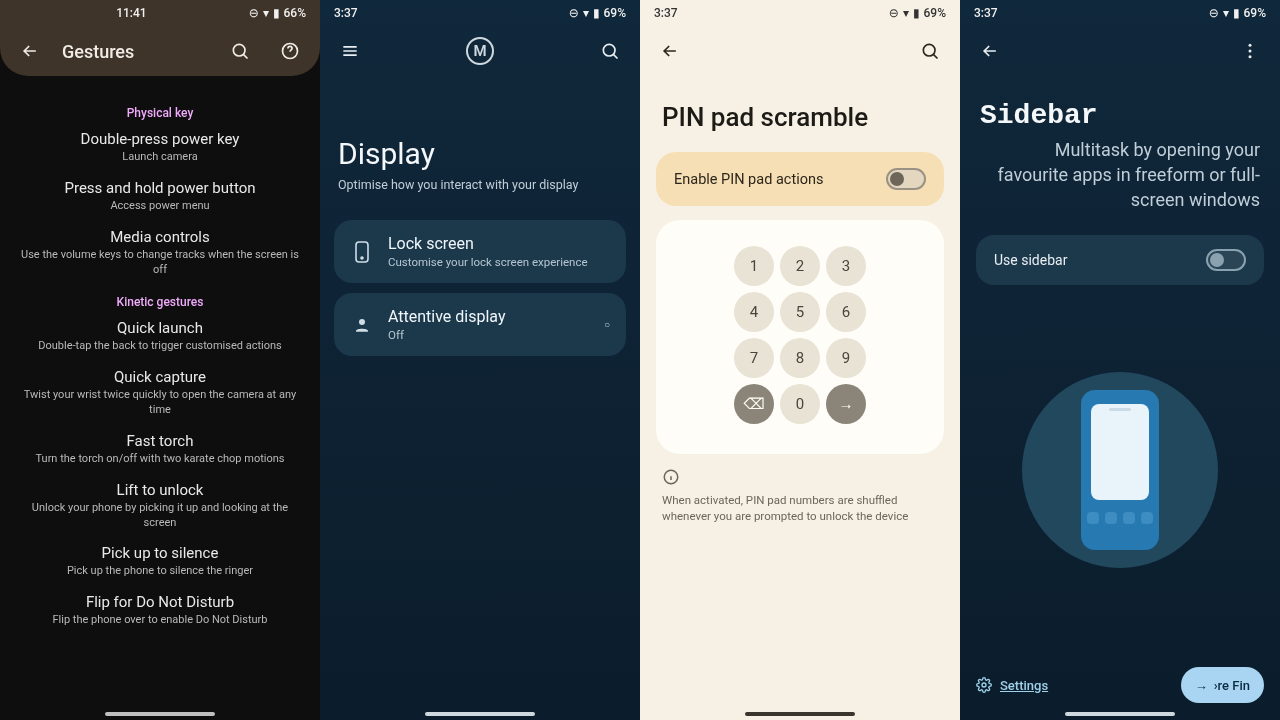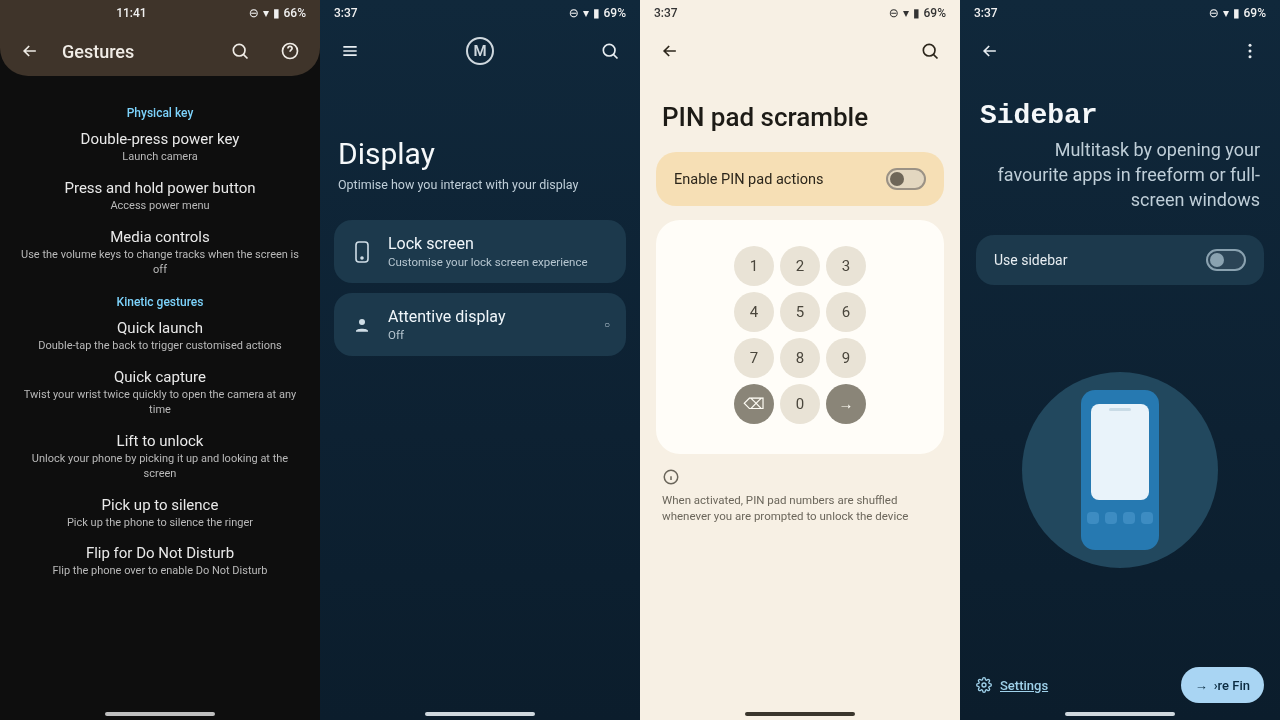--- a/index.html
+++ b/index.html
@@ -15,21 +15,21 @@
   .status .left { flex:1; }
   .status .right { display:flex; align-items:center; gap:4px; }
   .dark-status { color:#f0f0f0; }
   .light-status { color:#333; }
 
   
   .p1 .toolbar { height:50px; display:flex; align-items:center; padding:0 12px; gap:14px; background:#3f342a; border-radius:0 0 28px 28px; }
   .p1 .toolbar .title { font-size:18px; font-weight:500; color:#f0ece6; }
   .p1 .toolbar .spacer { flex:1; }
   .p1 .content { padding:18px 18px 0 18px; overflow:hidden; flex:1; }
-  .p1 .sec-header { color:#7dd3fc; font-size:12px; font-weight:500; margin:12px 0 10px; }
+  .p1 .sec-header { color:#f0abfc; font-size:12px; font-weight:500; margin:12px 0 10px; }
   .p1 .item { margin-bottom:14px; }
   .p1 .item .title { font-size:15px; color:#e9e9e9; margin-bottom:2px; }
   .p1 .item .sub { font-size:11px; color:#b9b9b9; line-height:1.35; }
 
   
   .p2 .appbar { height:50px; display:flex; align-items:center; padding:0 12px; gap:14px; }
   .p2 .appbar .center { flex:1; display:flex; justify-content:center; }
   .p2 .moto-logo { width:28px; height:28px; border:2px solid #cfd8de; border-radius:50%; display:flex; align-items:center; justify-content:center; font-size:15px; color:#cfd8de; font-weight:600; }
   .p2 .head { padding:60px 18px 10px 18px; }
   .p2 .head h1 { font-size:30px; font-weight:400; color:#f5f8fa; margin-bottom:6px; }
@@ -135,20 +135,24 @@
     <div class="sec-header" style="margin-top:18px;">Kinetic gestures</div>
     <div class="item">
       <div class="title">Quick launch</div>
       <div class="sub">Double-tap the back to trigger customised actions</div>
     </div>
     <div class="item">
       <div class="title">Quick capture</div>
       <div class="sub">Twist your wrist twice quickly to open the camera at any time</div>
     </div>
     <div class="item">
+      <div class="title">Fast torch</div>
+      <div class="sub">Turn the torch on/off with two karate chop motions</div>
+    </div>
+    <div class="item">
       <div class="title">Lift to unlock</div>
       <div class="sub">Unlock your phone by picking it up and looking at the screen</div>
     </div>
     <div class="item">
       <div class="title">Pick up to silence</div>
       <div class="sub">Pick up the phone to silence the ringer</div>
     </div>
     <div class="item">
       <div class="title">Flip for Do Not Disturb</div>
       <div class="sub">Flip the phone over to enable Do Not Disturb</div>

